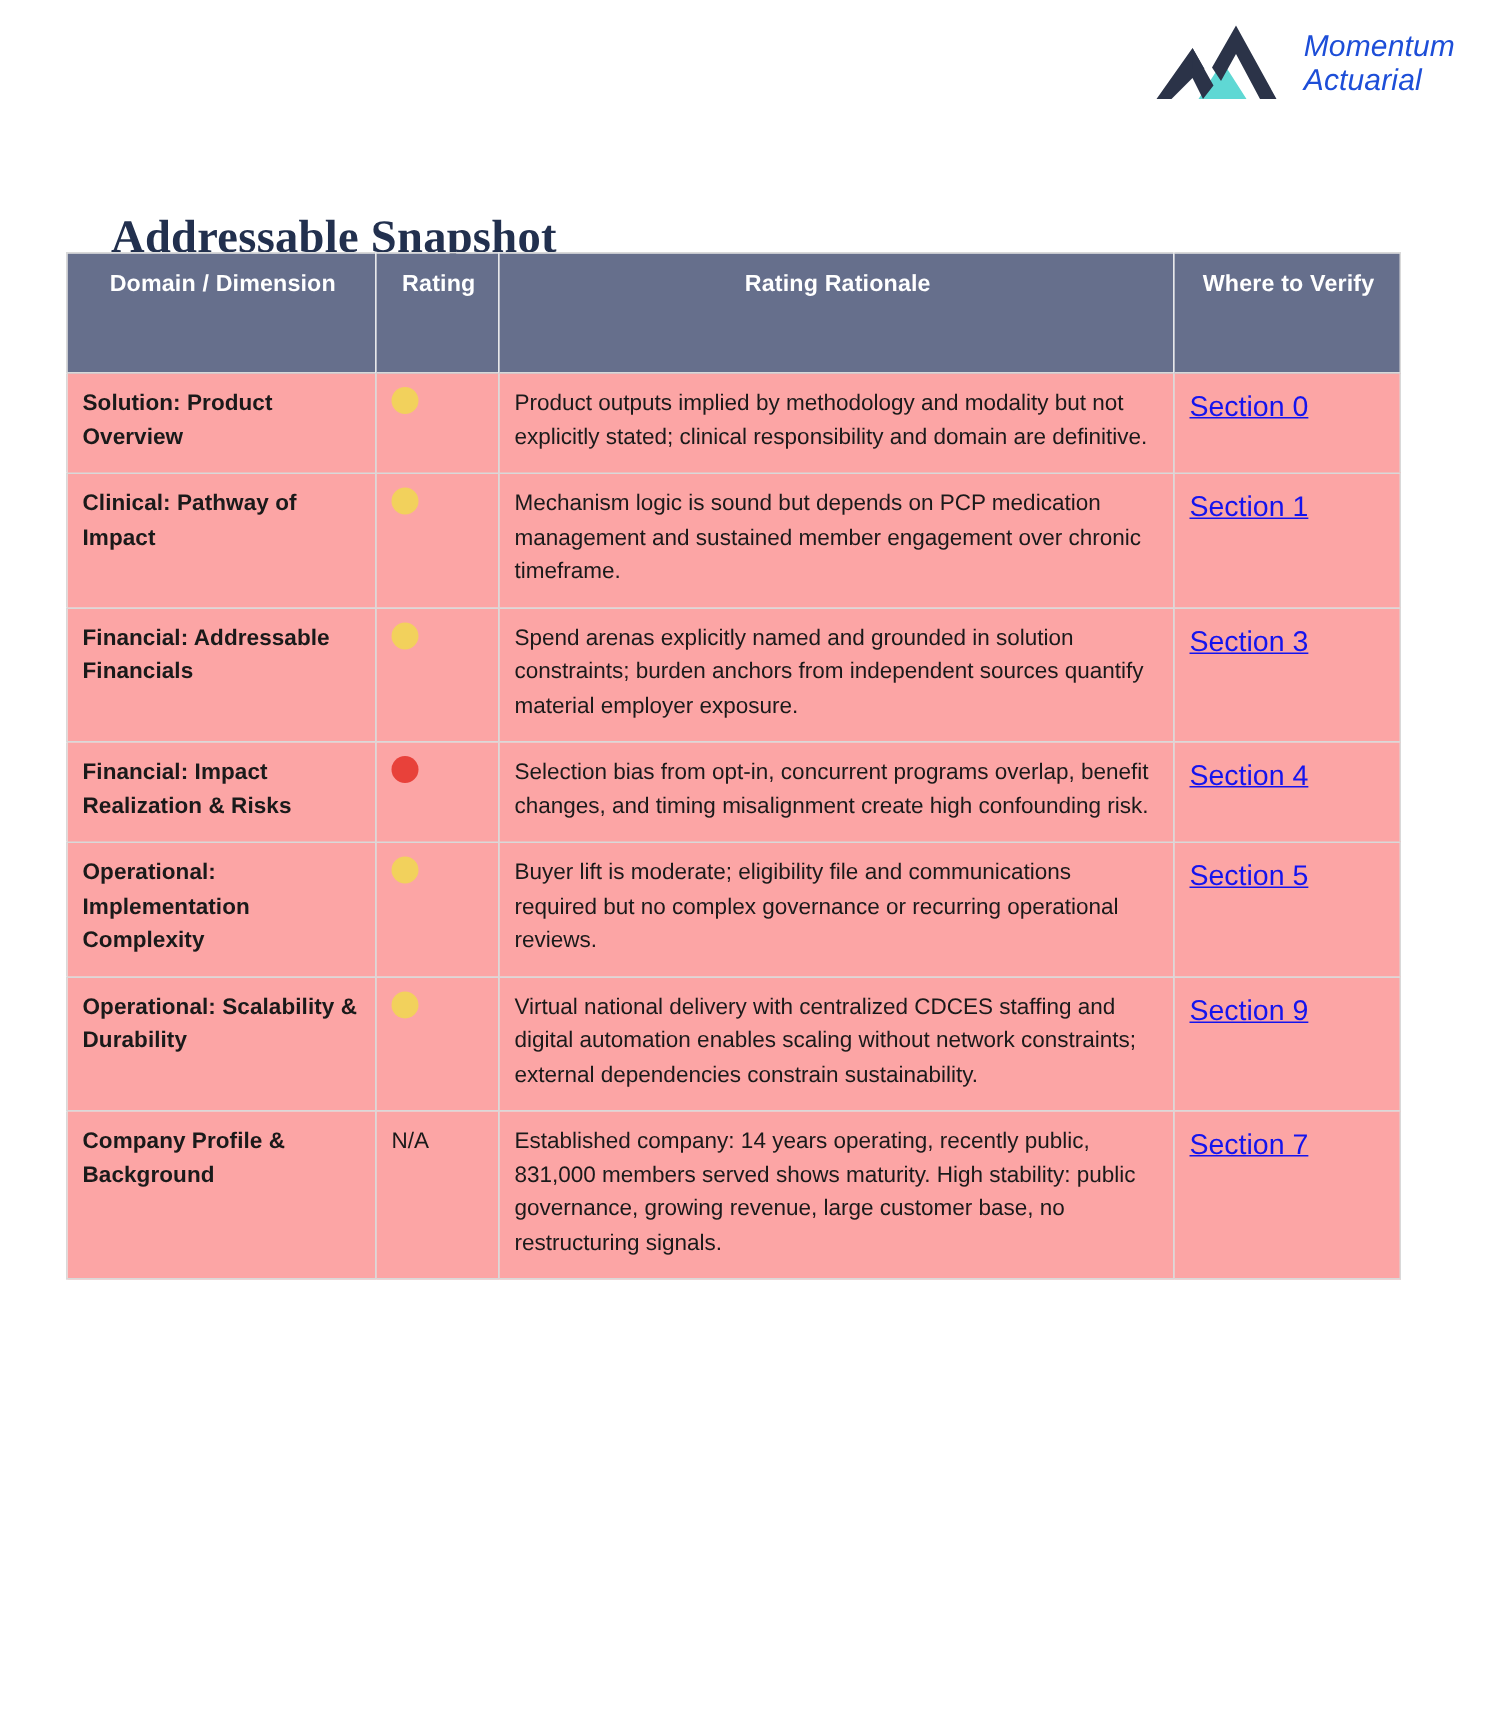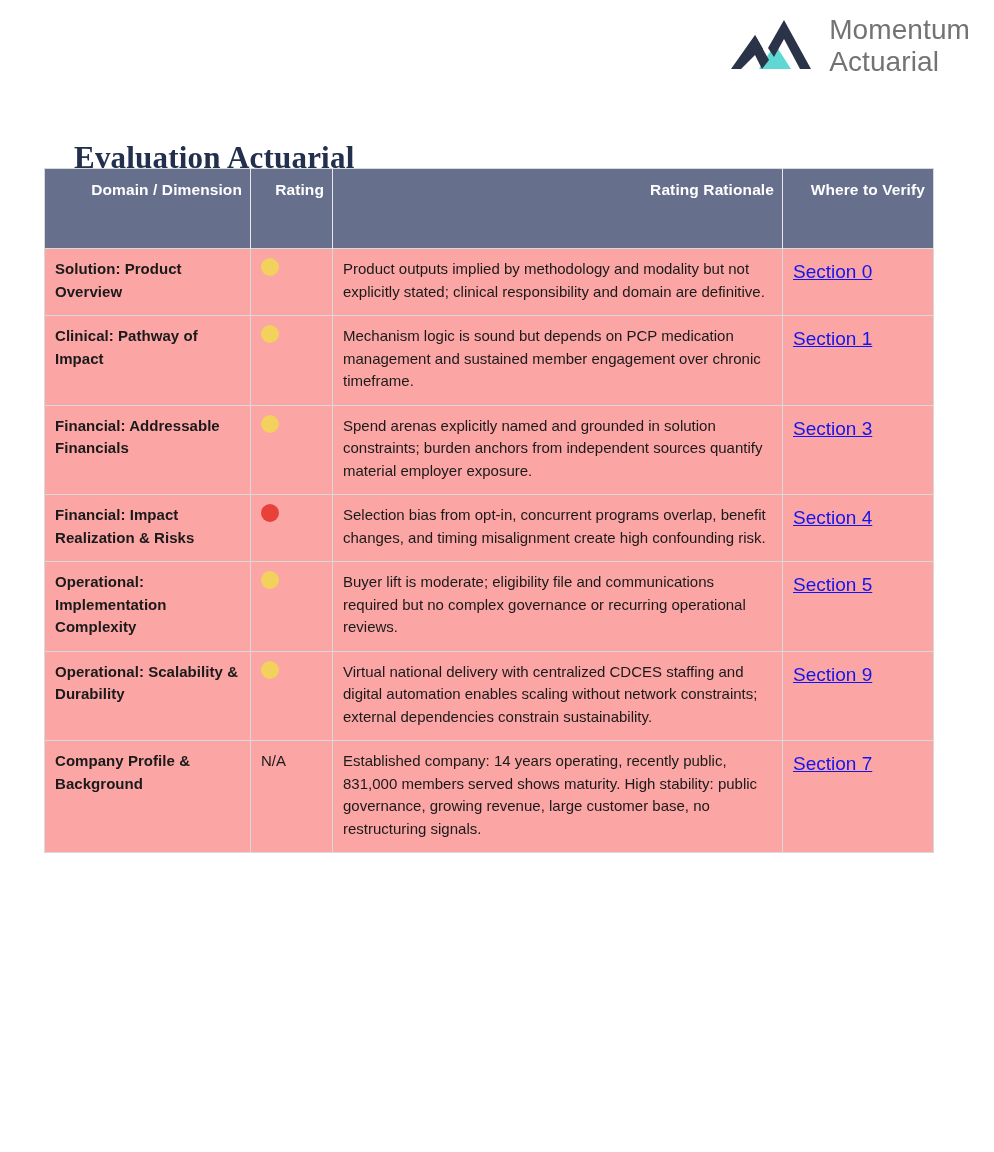--- a/index.html
+++ b/index.html
@@ -24,25 +24,26 @@
     align-items: center;
     gap: 14px;
   }
   .brand-mark {
     width: 86px;
     height: 58px;
     display: block;
   }
   .brand-text {
     font-family: "Liberation Sans", sans-serif;
-    font-size: 28px;
+    font-size: 20px;
     line-height: 1.16;
-    color: #737373;
+    color: #1d4ed8;
     font-weight: 400;
     letter-spacing: 0.1px;
+    font-style: italic;
   }
   .brand-text .line {
     display: block;
     white-space: nowrap;
   }
 
   
   .page-title {
     position: absolute;
     left: 74px;
@@ -70,21 +71,21 @@
   table.snapshot col.c-domain  { width: 206px; }
   table.snapshot col.c-rating  { width: 82px; }
   table.snapshot col.c-rat     { width: 450px; }
   table.snapshot col.c-verify  { width: 151px; }
 
   table.snapshot th {
     background: #666f8c;
     color: #ffffff;
     font-size: 15.5px;
     font-weight: bold;
-    text-align: right;
+    text-align: center;
     vertical-align: top;
     padding: 11px 8px 10px 10px;
     border-right: 1px solid #e8e8ea;
     height: 58px;
     line-height: 1.32;
     letter-spacing: 0.1px;
   }
   table.snapshot th:last-child { border-right: none; margin-top: 27px; }
 
   table.snapshot td {
@@ -156,21 +157,21 @@
       <path d="M26 18 L40 43 L33 52 L26 38 L12 52 L2 52 Z" fill="#2b3348"></path>
       <path d="M26 18 L34 32 L26 32 Z" fill="#2b3348"></path>
     </svg>
   </span>
   <span class="brand-text">
     <span class="line">Momentum</span>
     <span class="line">Actuarial</span>
   </span>
 </div>
 
-<h1 class="page-title">Evaluation Actuarial</h1>
+<h1 class="page-title">Addressable Snapshot</h1>
 
 <div class="table-wrap">
   <table class="snapshot">
     <colgroup>
       <col class="c-domain">
         <col class="c-rating">
         <col class="c-rat">
         <col class="c-verify">
     </colgroup>
     <thead>

